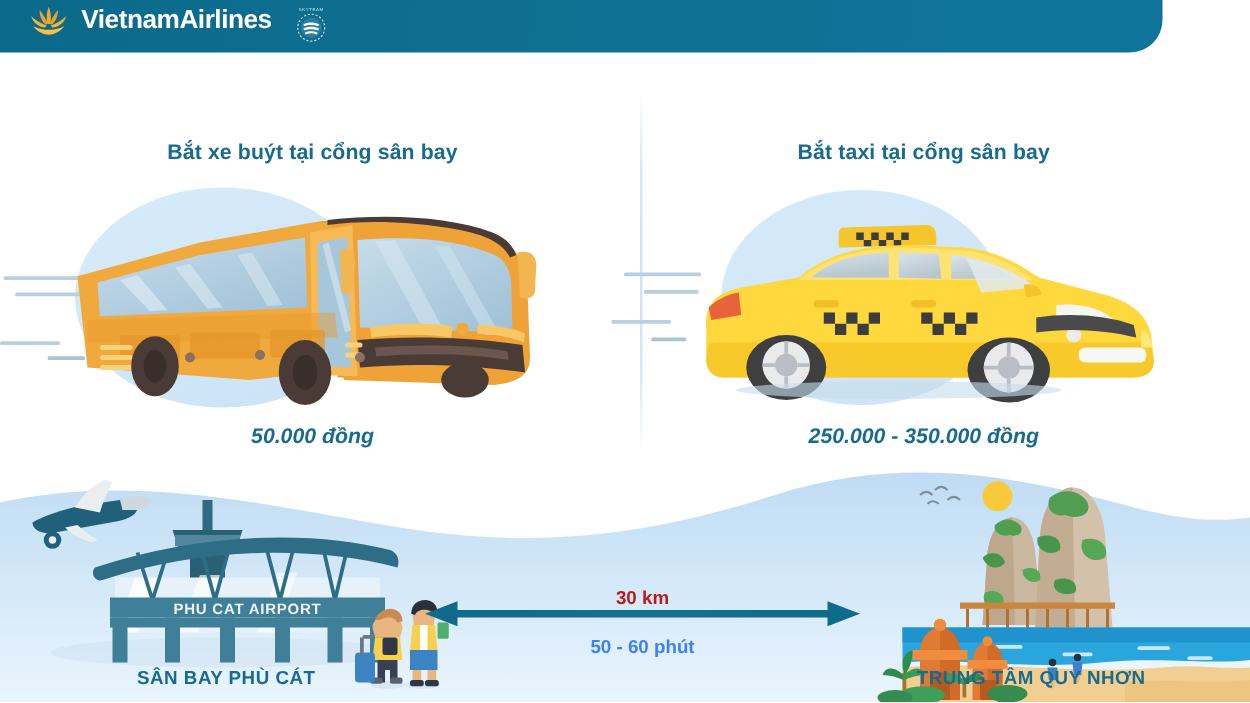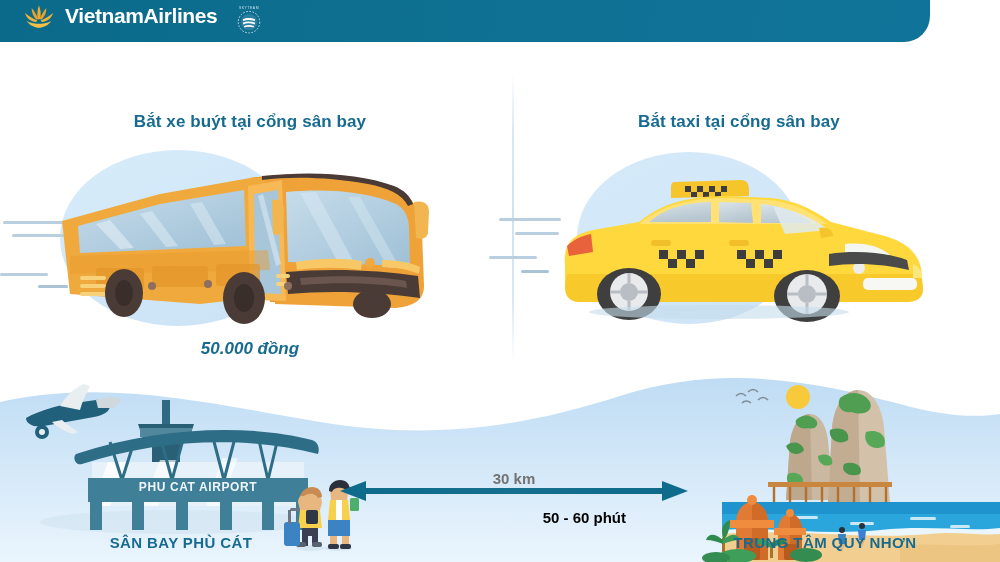--- a/index.html
+++ b/index.html
@@ -85,27 +85,27 @@
   .scene-art { position: absolute; left: 0; top: 0; width: 1000px; height: 192px; }
 
   .route-arrow {
     position: absolute; left: 340px; top: 480px;
     width: 348px; height: 24px;
     z-index: 25;
   }
   .route-km {
     position: absolute; left: 402px; top: 470px;
     width: 224px; text-align: center;
-    color: #737373; font-size: 15px; font-weight: bold;
+    color: #b91c1c; font-size: 15px; font-weight: bold;
     z-index: 26;
   }
   .route-time {
     position: absolute; left: 402px; top: 509px;
-    width: 224px; text-align: right;
-    color: #000000; font-size: 15px; font-weight: bold;
+    width: 224px; text-align: center;
+    color: #3b82f6; font-size: 15px; font-weight: bold;
     z-index: 26;
   }
   .place-label {
     position: absolute; top: 534px;
     color: #176b90;
     font-size: 15px; font-weight: bold;
     letter-spacing: 0.4px;
     z-index: 26;
   }
   .place-left { left: 56px; width: 250px; text-align: center; }
@@ -306,20 +306,21 @@
         <g stroke="#b9bec4" stroke-width="3">
           <line x1="318" y1="128" x2="318" y2="139"></line>
             <line x1="318" y1="157" x2="318" y2="168"></line>
           <line x1="298" y1="148" x2="309" y2="148"></line>
             <line x1="327" y1="148" x2="338" y2="148"></line>
         </g>
 
         <ellipse cx="230" cy="166" rx="130" ry="7" fill="#c4dced" opacity="0.6"></ellipse>
       </svg>
 
+      <div class="panel-price">250.000 - 350.000 đồng</div>
     </div>
   </div>
 
   <div class="bottom-scene">
     <svg class="scene-art" viewBox="0 0 1000 192" preserveAspectRatio="none">
       <defs>
         <linearGradient id="skyG" x1="0" y1="0" x2="0" y2="1">
           <stop offset="0%" stop-color="#bfdcf4"></stop>
           <stop offset="100%" stop-color="#eaf5fd"></stop>
         </linearGradient>

